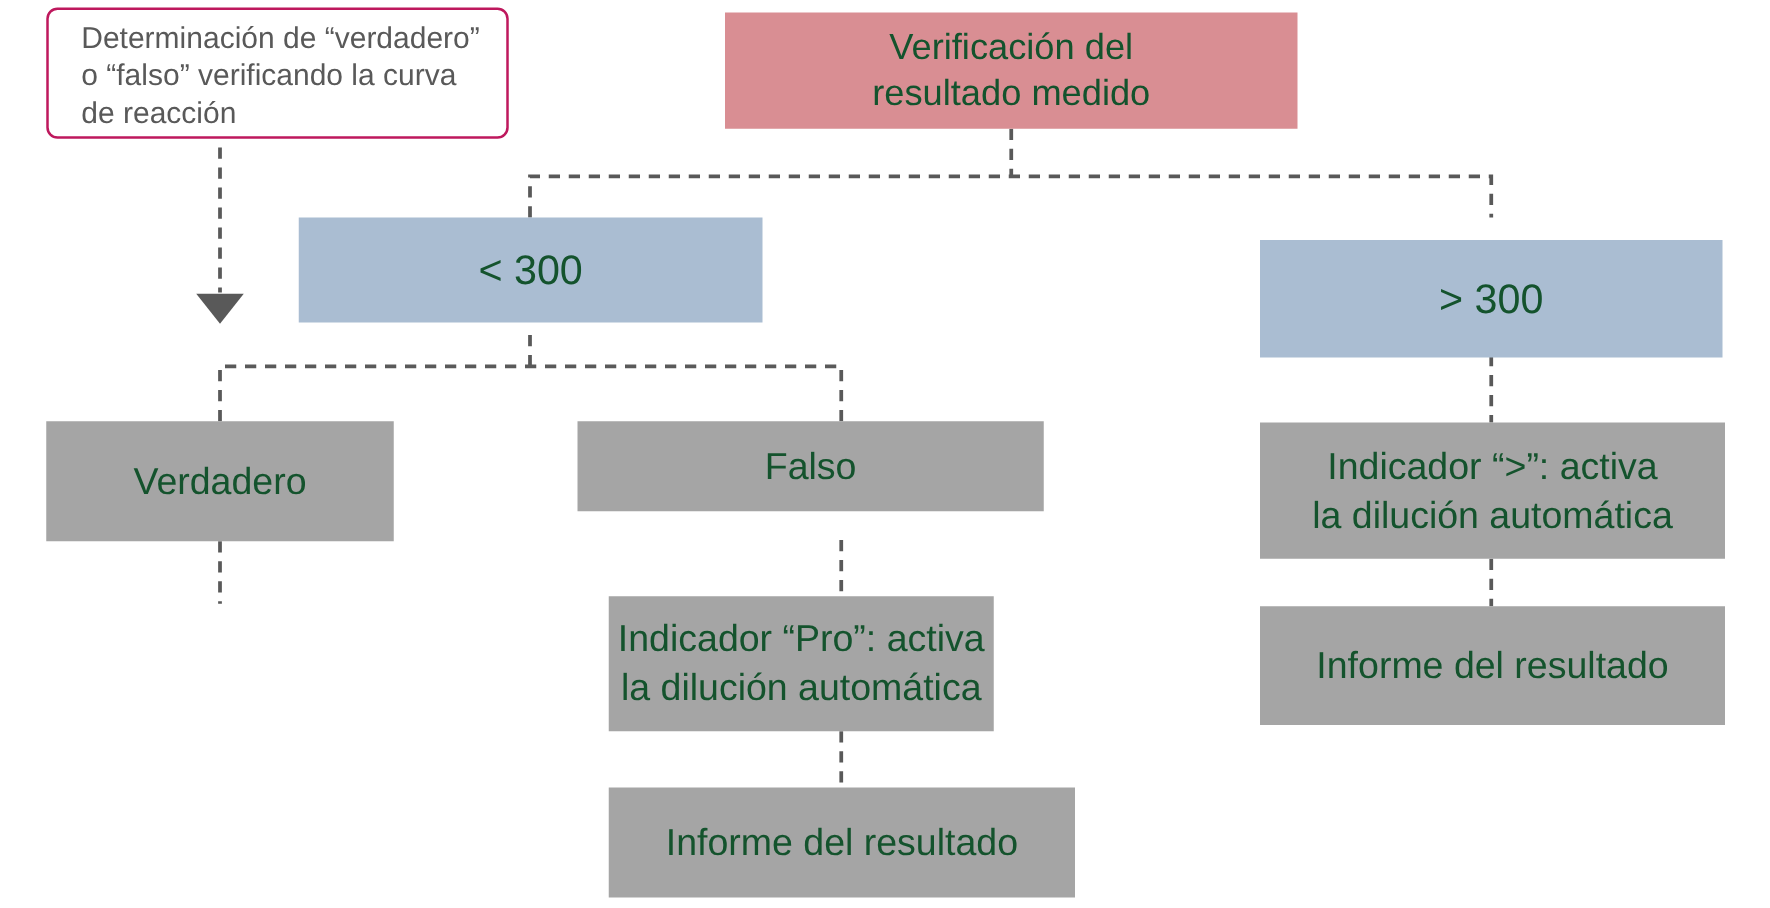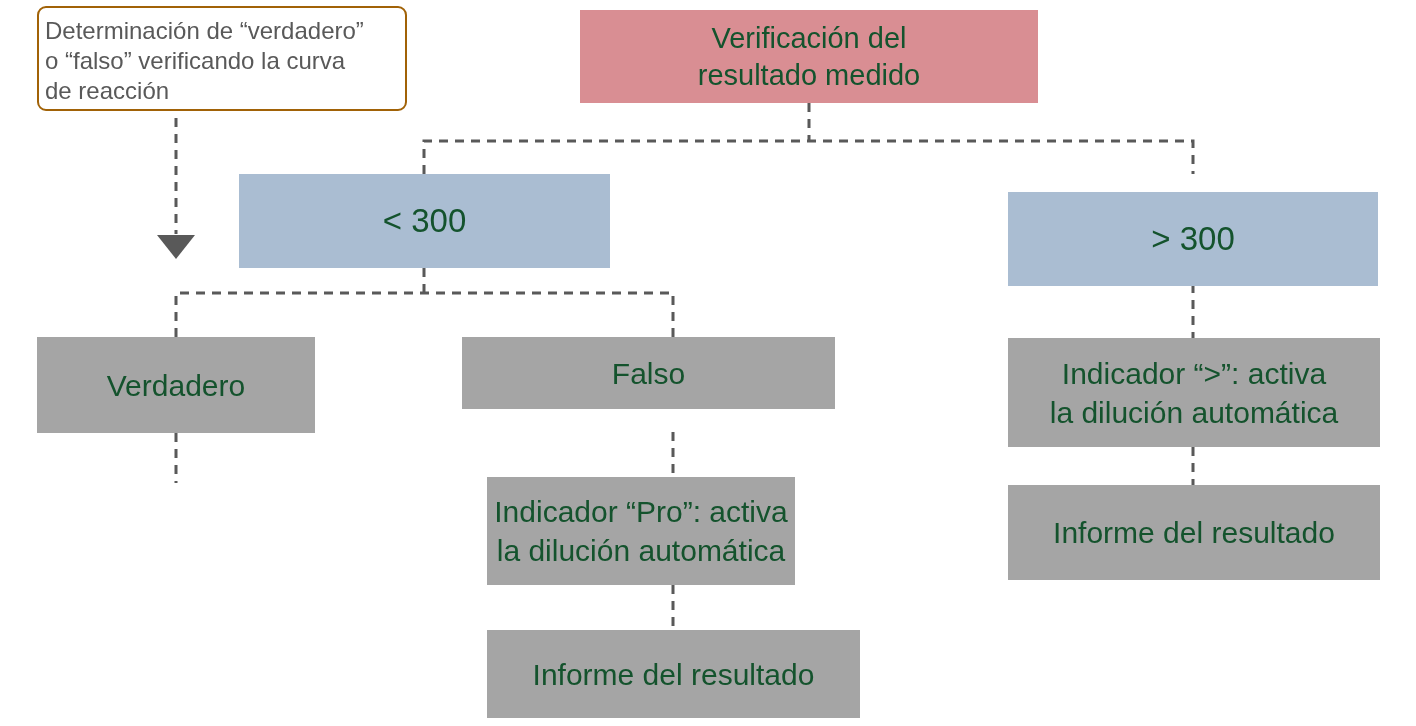--- a/index.html
+++ b/index.html
@@ -30,27 +30,27 @@
     display: flex;
     align-items: center;
     justify-content: center;
     text-align: center;
     color: #14532d;
     box-sizing: border-box;
   }
   .node .txt { white-space: pre-line; }
   .note {
     background: #ffffff;
-    border: 2px solid #a16207;
+    border: 2px solid #be185d;
     border-radius: 9px;
     color: #595959;
     justify-content: flex-start;
     align-items: flex-start;
     text-align: left;
-    padding: 8px 10px 6px 6px;
+    padding: 8px 10px 6px 26px;
     font-size: 24px;
     line-height: 30px;
   }
   .root {
     background: #d98e93;
     font-size: 29px;
     line-height: 37px;
   }
   .branch {
     background: #aabdd2;
@@ -92,21 +92,21 @@
     <span class="txt">Determinación de “verdadero”
 o “falso” verificando la curva
 de reacción</span>
   </div>
 
   <div class="node root" style="left:580px; top:10px; width:458px; height:93px;">
     <span class="txt">Verificación del
 resultado medido</span>
   </div>
 
-  <div class="node branch" style="left:239px; top:174px; width:371px; height:94px;">
+  <div class="node branch" style="left:239px; top:174px; width:371px; height:84px;">
     <span class="txt">&lt; 300</span>
   </div>
 
   <div class="node branch" style="left:1008px; top:192px; width:370px; height:94px;">
     <span class="txt">&gt; 300</span>
   </div>
 
   <div class="node gray" style="left:37px; top:337px; width:278px; height:96px;">
     <span class="txt">Verdadero</span>
   </div>

